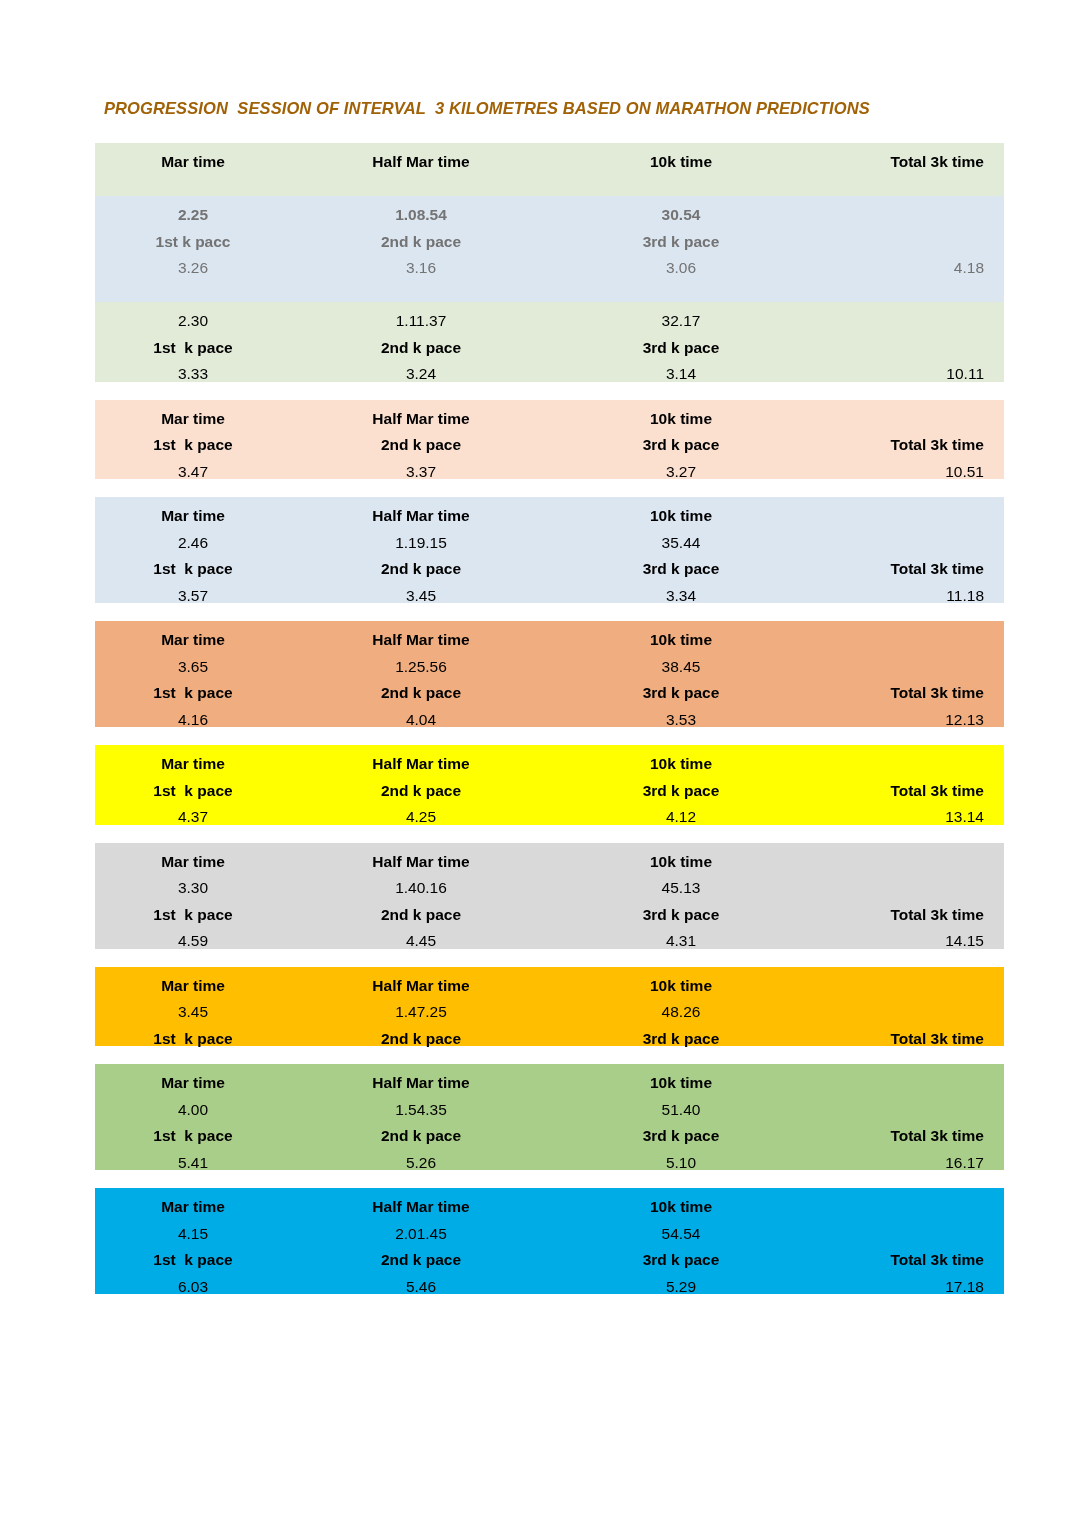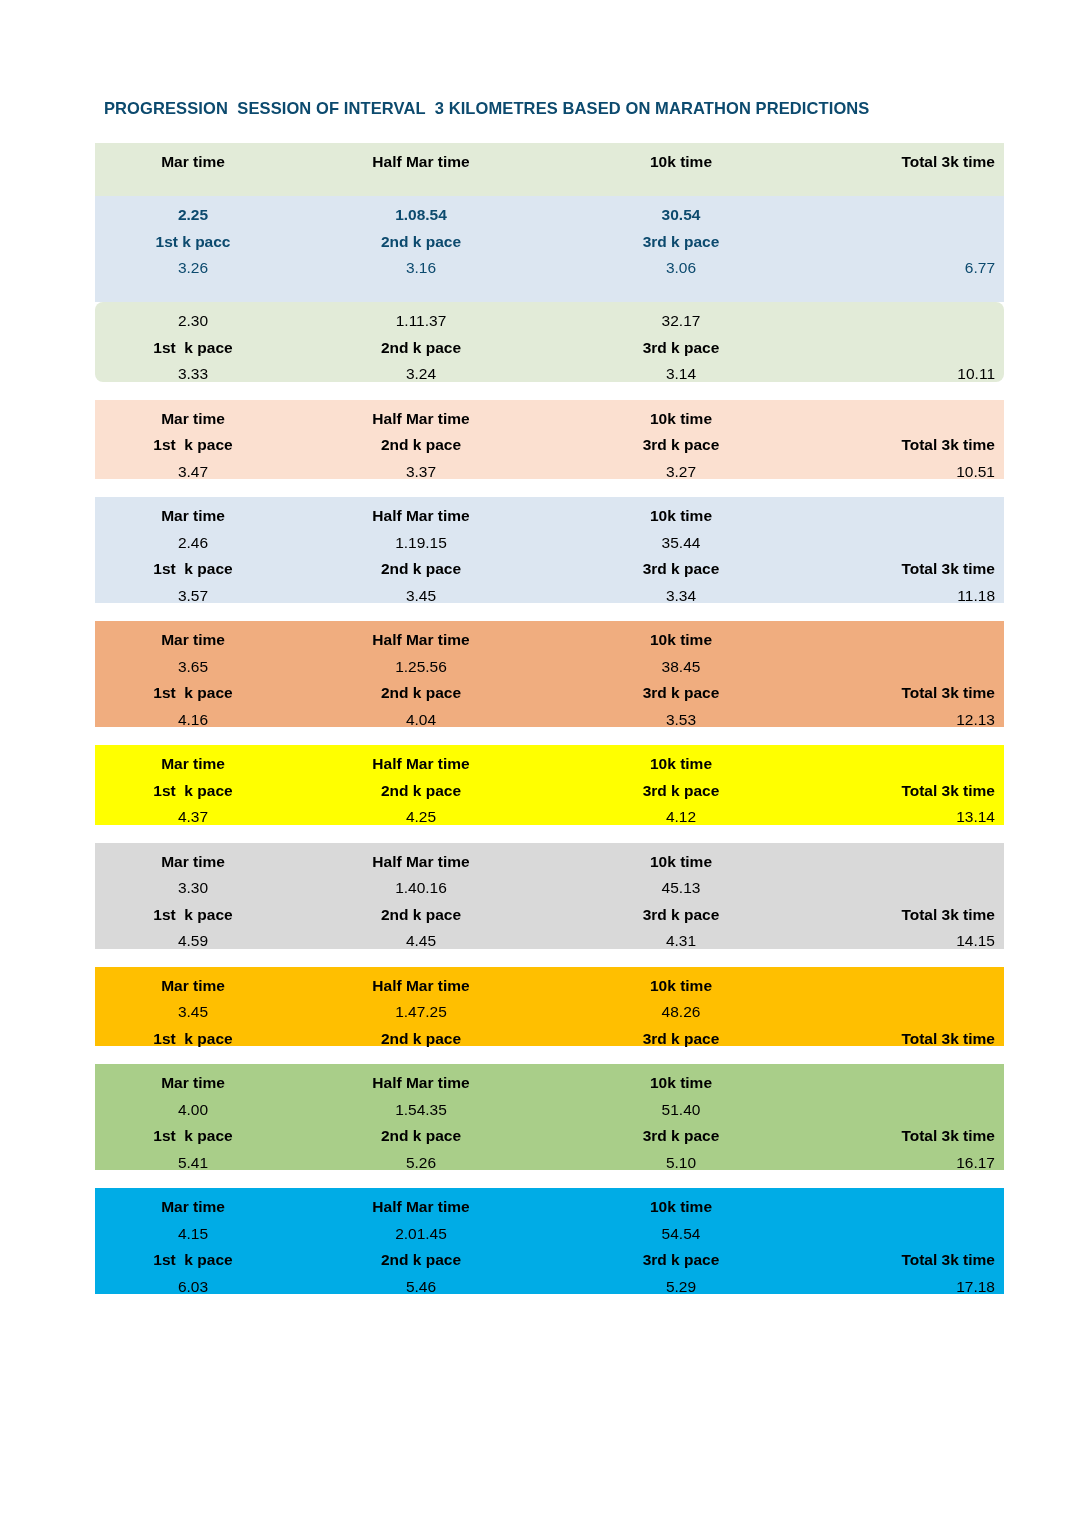--- a/index.html
+++ b/index.html
@@ -20,21 +20,22 @@
     height: 1528px;
   }
   #doc-title {
     position: absolute;
     left: 104px;
     top: 99px;
     font-size: 16.5px;
     font-weight: bold;
     letter-spacing: 0.1px;
     white-space: pre;
-    color: #0c4a6e;
+    color: #a16207;
+    font-style: italic;
   }
   #blocks {
     position: absolute;
     left: 95px;
     top: 143px;
     width: 909px;
   }
   .block {
     width: 909px;
     box-sizing: border-box;
@@ -47,21 +48,21 @@
     align-items: flex-end;
   }
   .cell {
     font-size: 15.5px;
     line-height: 1;
     white-space: pre;
   }
   .c1 { width: 196px; text-align: center; }
   .c2 { width: 260px; text-align: center; }
   .c3 { width: 260px; text-align: center; }
-  .c4 { width: 193px; text-align: right; padding-right: 9px; box-sizing: border-box; }
+  .c4 { width: 193px; text-align: right; padding-right: 20px; box-sizing: border-box; }
   .bold { font-weight: bold; }
   .gap { height: 18px; width: 909px; background: #ffffff; }
 </style>
 </head>
 <body>
 
 <div id="page">
   <div id="doc-title">PROGRESSION  SESSION OF INTERVAL  3 KILOMETRES BASED ON MARATHON PREDICTIONS</div>
   <div id="blocks">
       <div class="block" style="background: rgb(226, 235, 216); color: rgb(0, 0, 0);">
@@ -71,47 +72,47 @@
           <div class="cell c3 bold">10k time</div>
           <div class="cell c4 bold">Total 3k time</div>
         </div>
         <div class="row">
           <div class="cell c1"></div>
           <div class="cell c2"></div>
           <div class="cell c3"></div>
           <div class="cell c4"></div>
         </div>
       </div>
-      <div class="block" style="background: rgb(220, 230, 241); color: #0c4a6e;">
+      <div class="block" style="background: rgb(220, 230, 241); color: #737373;">
         <div class="row">
           <div class="cell c1 bold">2.25</div>
           <div class="cell c2 bold">1.08.54</div>
           <div class="cell c3 bold">30.54</div>
           <div class="cell c4 bold"></div>
         </div>
         <div class="row">
           <div class="cell c1 bold">1st k pacc</div>
           <div class="cell c2 bold">2nd k pace</div>
           <div class="cell c3 bold">3rd k pace</div>
           <div class="cell c4 bold"></div>
         </div>
         <div class="row">
           <div class="cell c1">3.26</div>
           <div class="cell c2">3.16</div>
           <div class="cell c3">3.06</div>
-          <div class="cell c4">6.77</div>
+          <div class="cell c4">4.18</div>
         </div>
         <div class="row">
           <div class="cell c1"></div>
           <div class="cell c2"></div>
           <div class="cell c3"></div>
           <div class="cell c4"></div>
         </div>
       </div>
-      <div class="block" style="background: rgb(226, 235, 216); color: rgb(0, 0, 0); border-radius: 8px;">
+      <div class="block" style="background: rgb(226, 235, 216); color: rgb(0, 0, 0);">
         <div class="row">
           <div class="cell c1">2.30</div>
           <div class="cell c2">1.11.37</div>
           <div class="cell c3">32.17</div>
           <div class="cell c4"></div>
         </div>
         <div class="row">
           <div class="cell c1 bold">1st  k pace</div>
           <div class="cell c2 bold">2nd k pace</div>
           <div class="cell c3 bold">3rd k pace</div>

